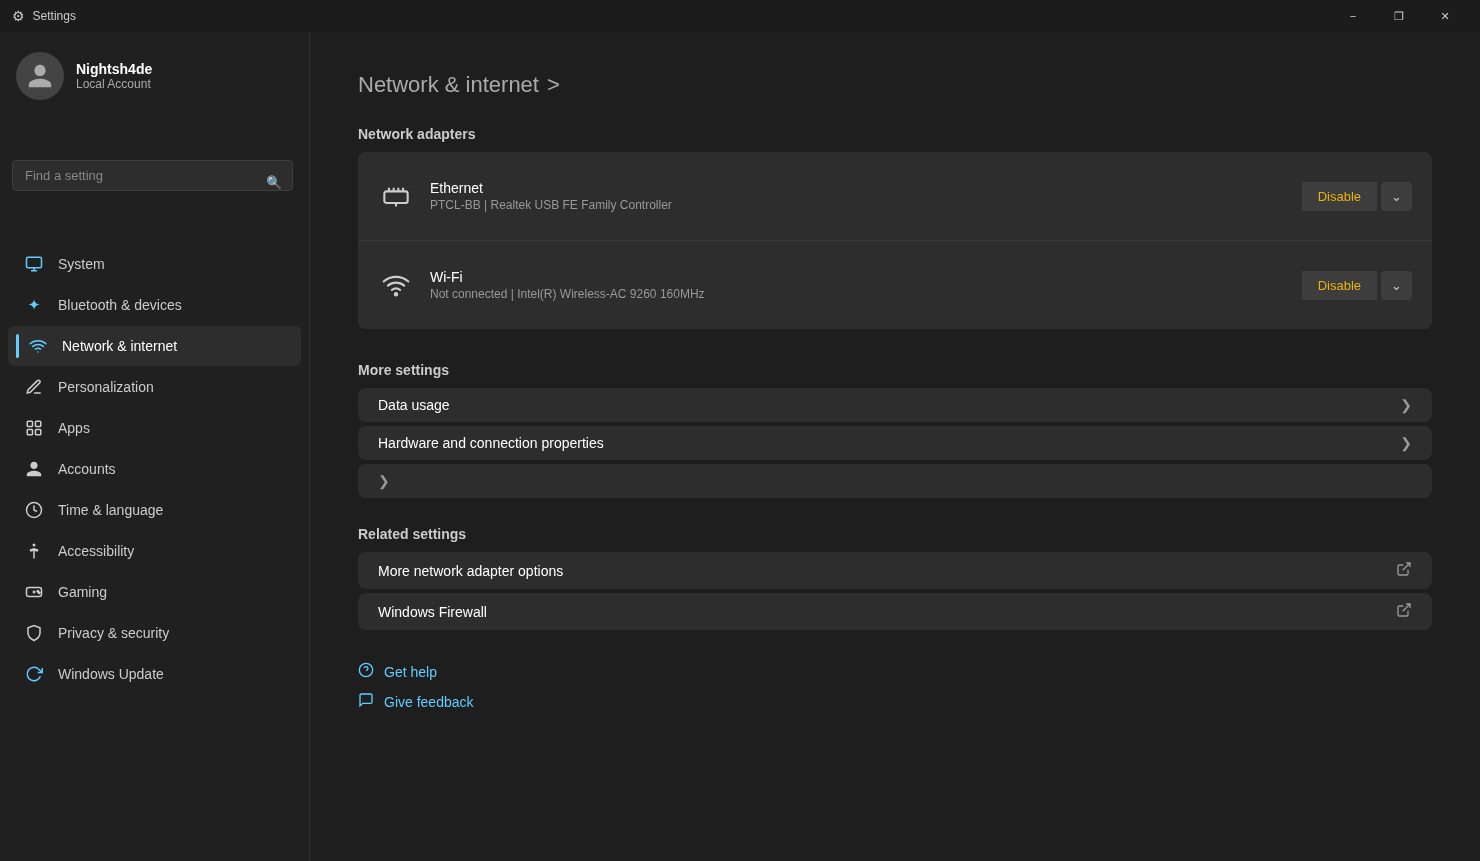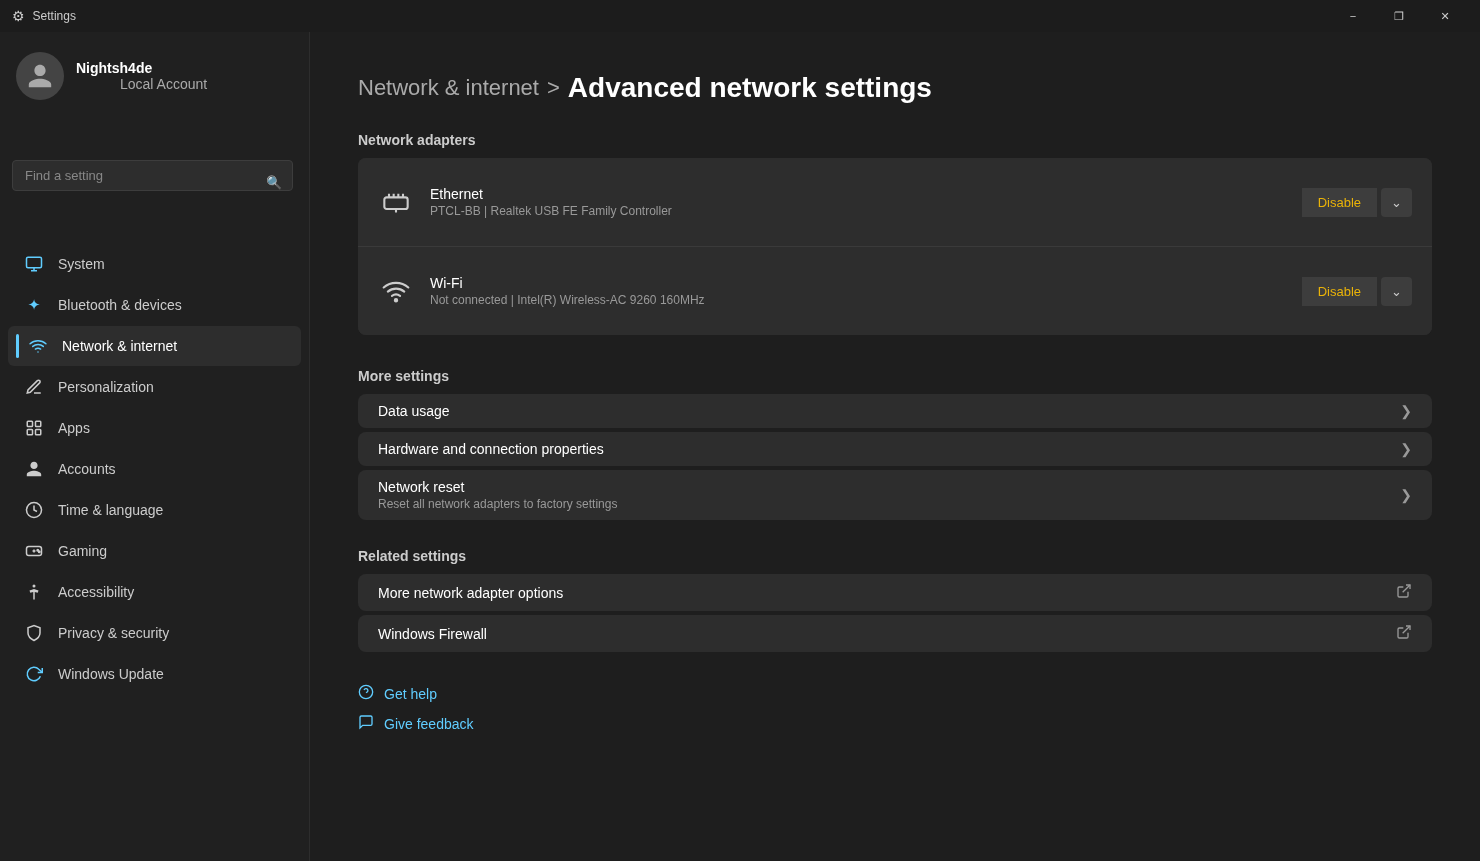--- a/index.html
+++ b/index.html
@@ -95,23 +95,22 @@
     .profile-info {
       display: flex;
       flex-direction: column;
     }
     .profile-name {
       font-size: 14px;
       font-weight: 600;
       color: #ffffff;
     }
     .profile-type {
-      font-size: 14px;
+      font-size: 12px;
       color: #aaaaaa;
-      margin-left: 44px;
     }
 
     
     .search-container {
       padding: 4px 16px 12px 12px;
       position: relative;
     }
     .search-input {
       width: 100%;
       background: #2d2d2d;
@@ -436,41 +435,41 @@
         <span class="nav-icon">
           <svg width="18" height="18" viewBox="0 0 24 24" fill="none" stroke="#ccc" stroke-width="2">
               <circle cx="12" cy="12" r="10"></circle>
               <polyline points="12 6 12 12 16 14"></polyline>
             </svg>
         </span>
         <span class="nav-label">Time &amp; language</span>
       </div>
       <div class="nav-item">
         <span class="nav-icon">
+          <svg width="18" height="18" viewBox="0 0 24 24" fill="#ccc">
+              <circle cx="12" cy="4" r="2"></circle>
+              <path d="M12 8l-6 2 1 3 4-1v10h2V12l4 1 1-3z"></path>
+            </svg>
+        </span>
+        <span class="nav-label">Accessibility</span>
+      </div>
+      <div class="nav-item">
+        <span class="nav-icon">
           <svg width="18" height="18" viewBox="0 0 24 24" fill="none" stroke="#ccc" stroke-width="2">
               <rect x="2" y="6" width="20" height="12" rx="3"></rect>
               <line x1="12" y1="10" x2="12" y2="14"></line>
               <line x1="10" y1="12" x2="14" y2="12"></line>
               <circle cx="17" cy="11" r="1" fill="#ccc"></circle>
               <circle cx="19" cy="13" r="1" fill="#ccc"></circle>
             </svg>
         </span>
         <span class="nav-label">Gaming</span>
       </div>
       <div class="nav-item">
         <span class="nav-icon">
-          <svg width="18" height="18" viewBox="0 0 24 24" fill="#ccc">
-              <circle cx="12" cy="4" r="2"></circle>
-              <path d="M12 8l-6 2 1 3 4-1v10h2V12l4 1 1-3z"></path>
-            </svg>
-        </span>
-        <span class="nav-label">Accessibility</span>
-      </div>
-      <div class="nav-item">
-        <span class="nav-icon">
           <svg width="18" height="18" viewBox="0 0 24 24" fill="none" stroke="#ccc" stroke-width="2">
               <path d="M12 22s8-4 8-10V5l-8-3-8 3v7c0 6 8 10 8 10z"></path>
             </svg>
         </span>
         <span class="nav-label">Privacy &amp; security</span>
       </div>
       <div class="nav-item">
         <span class="nav-icon">
           <svg width="18" height="18" viewBox="0 0 24 24" fill="none" stroke="#60cdff" stroke-width="2">
               <polyline points="23 4 23 10 17 10"></polyline>
@@ -480,21 +479,20 @@
         <span class="nav-label">Windows Update</span>
       </div>
     </div>
   </div>
 
   <div class="main-content">
 
     <div class="breadcrumb">
       <span class="breadcrumb-parent">Network &amp; internet</span>
       <span class="breadcrumb-sep">&gt;</span>
-      <span class="breadcrumb-current">Advanced network settings</span>
     </div>
 
     <div>
       <p class="section-heading">Network adapters</p>
 
       <div class="settings-card">
 
         <div class="adapter-item">
           <div class="adapter-icon">
             <svg width="28" height="28" viewBox="0 0 24 24" fill="none" stroke="#cccccc" stroke-width="1.8">
@@ -549,24 +547,20 @@
       </div>
 
       <div class="setting-row">
         <div class="setting-row-content">
           <div class="setting-row-title">Hardware and connection properties</div>
         </div>
         <span class="setting-row-chevron">❯</span>
       </div>
 
       <div class="setting-row">
-        <div class="setting-row-content">
-          <div class="setting-row-title">Network reset</div>
-          <div class="setting-row-subtitle">Reset all network adapters to factory settings</div>
-        </div>
         <span class="setting-row-chevron">❯</span>
       </div>
     </div>
 
     <div class="related-section">
       <p class="section-heading">Related settings</p>
 
       <div class="setting-row">
         <div class="setting-row-content">
           <div class="setting-row-title">More network adapter options</div>

